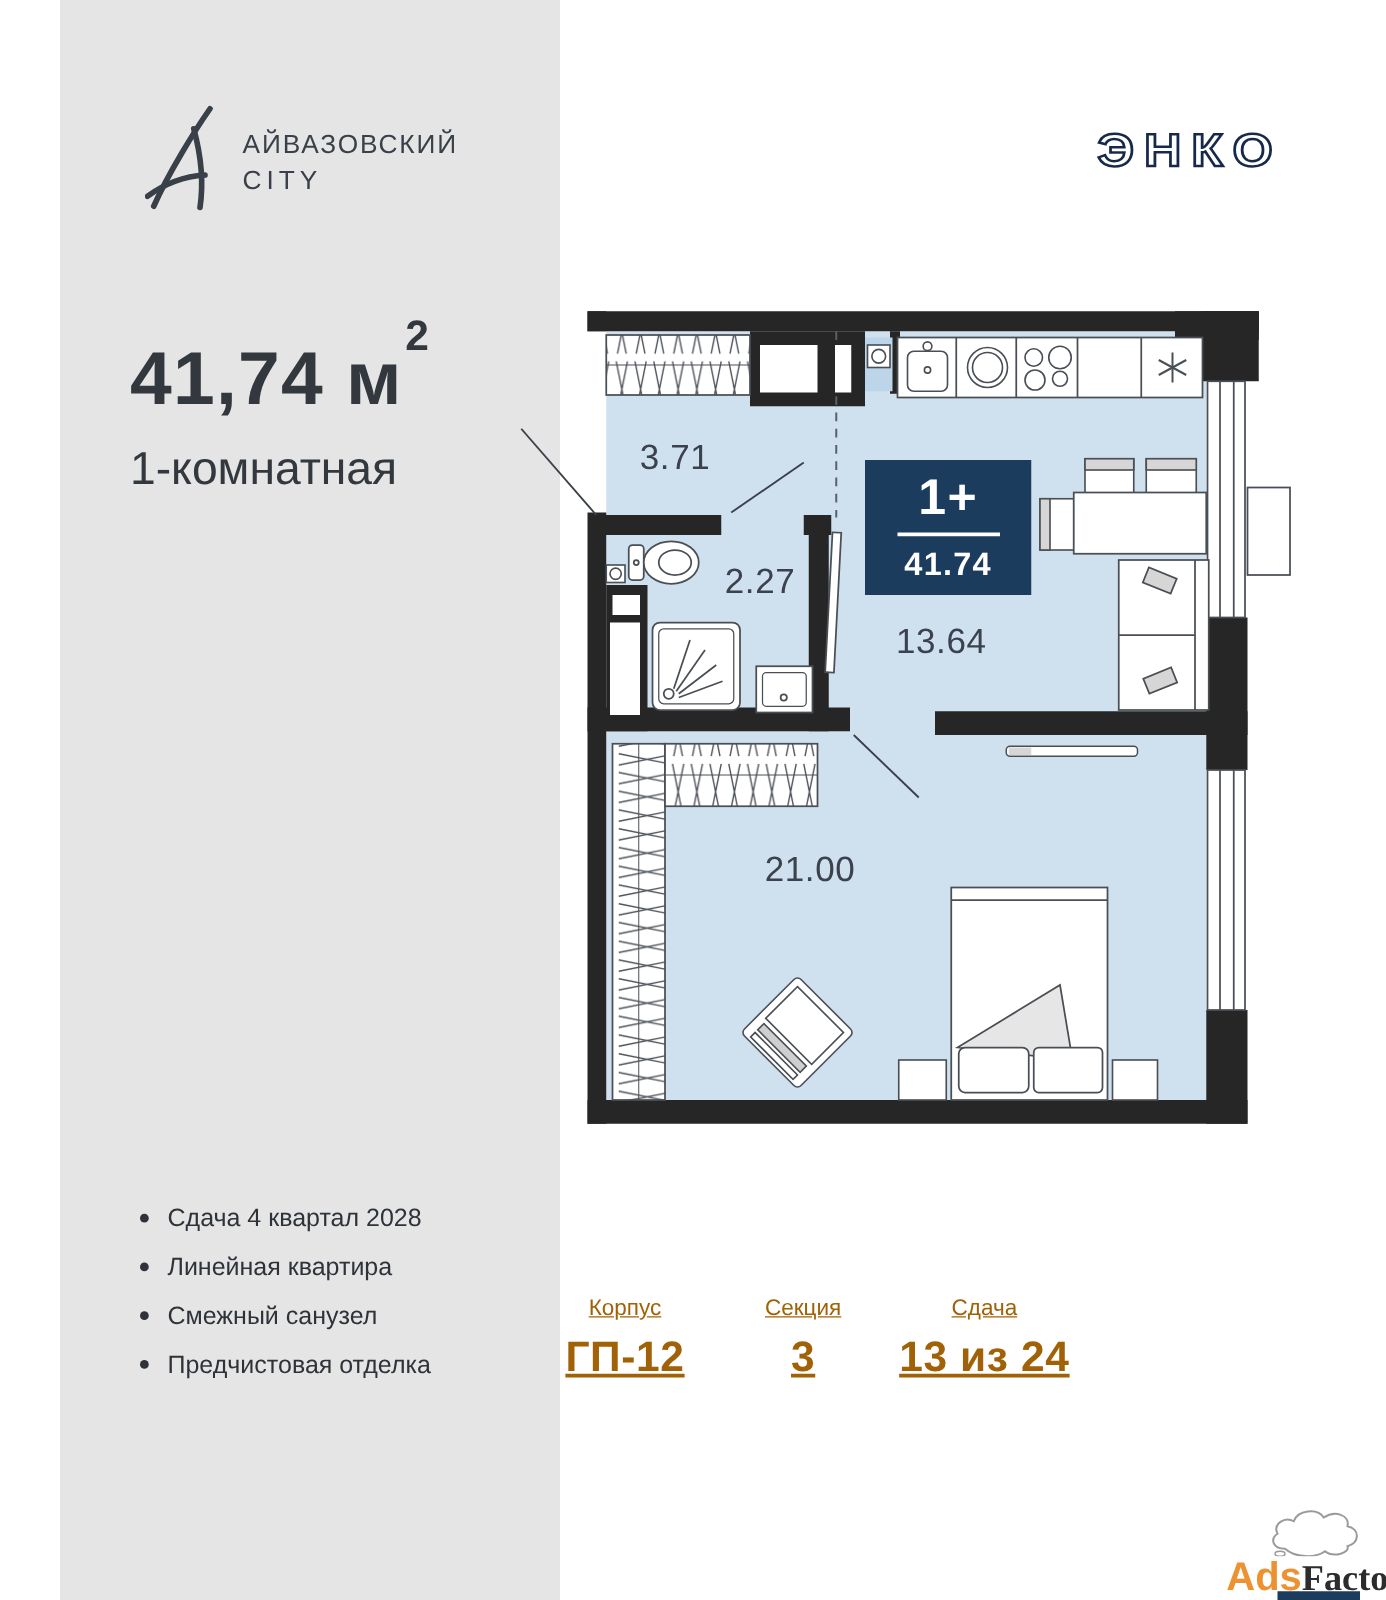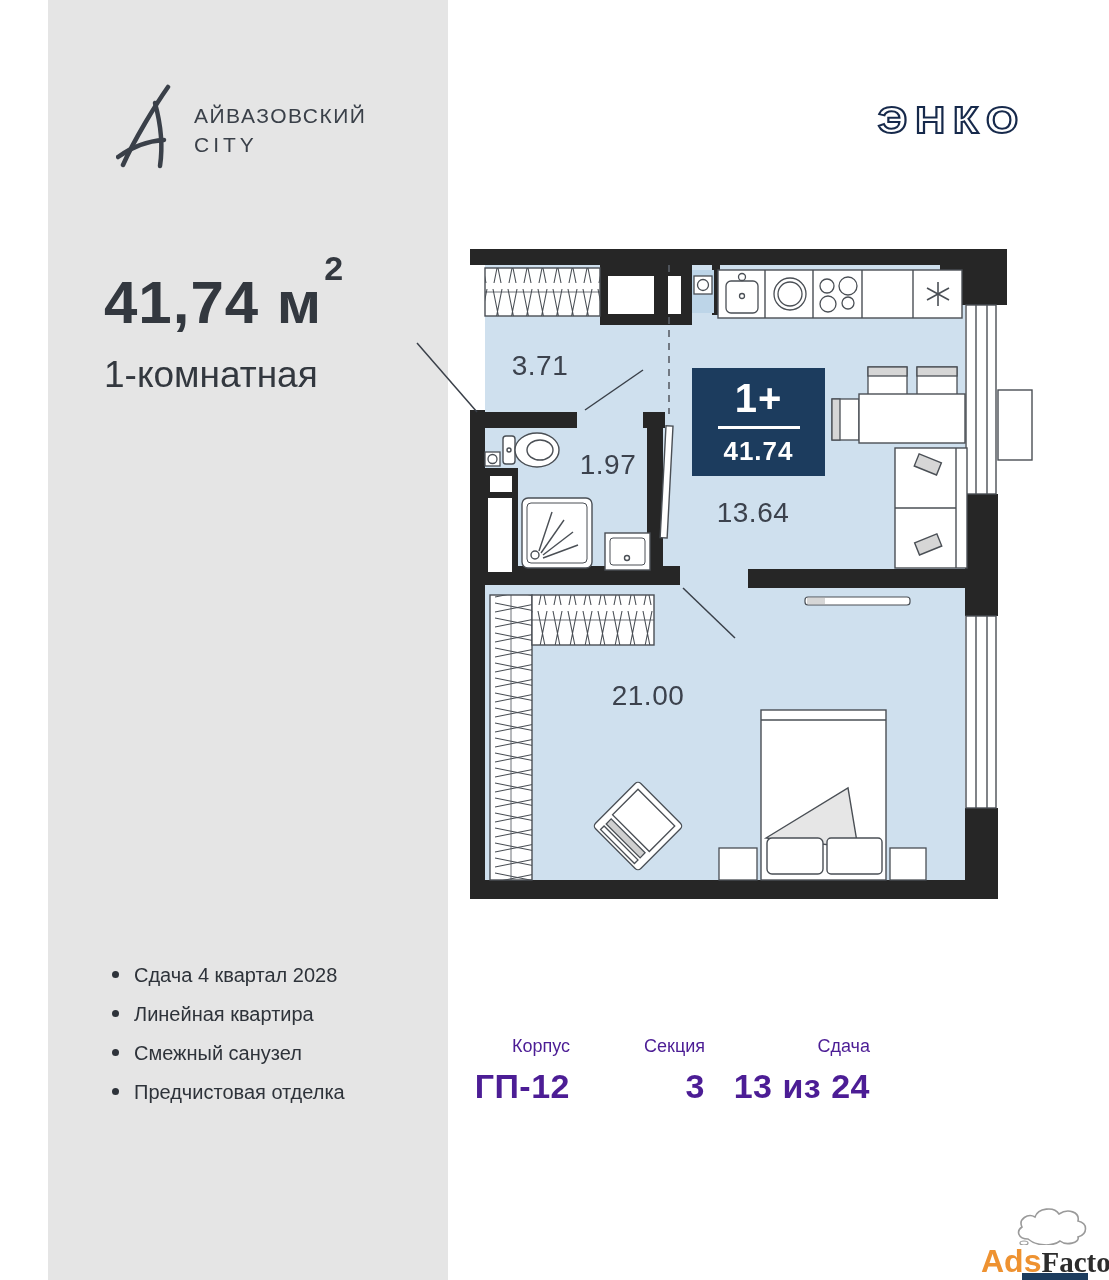--- a/index.html
+++ b/index.html
@@ -32,21 +32,21 @@
   .plan-svg { position:absolute; left:400px; top:240px; }
 
   .room-label { position:absolute; transform:translate(-50%,-50%); font-size:28px; color:#3c424d; letter-spacing:0.5px; white-space:nowrap; }
 
   .badge { position:absolute; left:692px; top:368px; width:133px; height:108px; background:#1C3C5E;
            display:flex; flex-direction:column; align-items:center; justify-content:center; color:#fff; }
   .badge-type { font-size:40px; font-weight:700; line-height:1; letter-spacing:1px; }
   .badge-divider { width:82px; height:3px; background:#fff; margin:8px 0 7px; }
   .badge-area { font-size:26px; font-weight:700; letter-spacing:1px; }
 
-  .detail-col { position:absolute; top:1036px; text-align:right; color:#4c1d95; }
+  .detail-col { position:absolute; top:1036px; text-align:center; color:#a16207;text-decoration:underline; }
   .detail-label { font-size:18px; font-weight:400; }
   .detail-value { font-size:34px; font-weight:600; margin-top:10px; letter-spacing:0.5px; }
   .col-1 { left:430px; width:140px; }
   .col-2 { left:580px; width:125px; }
   .col-3 { left:705px; width:165px; }
   .col-4 { left:870px; width:145px; }
 
   .wm-cloud { position:absolute; left:1012px; top:1203px; }
   .wm-text { position:absolute; left:981px; top:1243px; white-space:nowrap; }
   .wm-ads { font-size:32px; font-weight:800; color:#ee9231; letter-spacing:0px; }
@@ -262,21 +262,21 @@
         <polygon points="366,598 448,548 458,608" fill="#e6e6e6"></polygon>
         <rect x="367" y="598" width="56" height="36" rx="5"></rect>
         <rect x="427" y="598" width="55" height="36" rx="4"></rect>
       </g>
       <rect x="319" y="608" width="38" height="32" fill="#ffffff" stroke="#4a4f55" stroke-width="1.3"></rect>
       <rect x="490" y="608" width="36" height="32" fill="#ffffff" stroke="#4a4f55" stroke-width="1.3"></rect>
     </g>
   </svg>
 
   <div class="room-label" style="left:540px; top:366px;">3.71</div>
-  <div class="room-label" style="left:608px; top:465px;">1.97</div>
+  <div class="room-label" style="left:608px; top:465px;">2.27</div>
   <div class="room-label" style="left:753px; top:513px;">13.64</div>
   <div class="room-label" style="left:648px; top:696px;">21.00</div>
 
   <div class="badge">
     <div class="badge-type">1+</div>
     <div class="badge-divider"></div>
     <div class="badge-area">41.74</div>
   </div>
 
   <div class="detail-col col-1">

